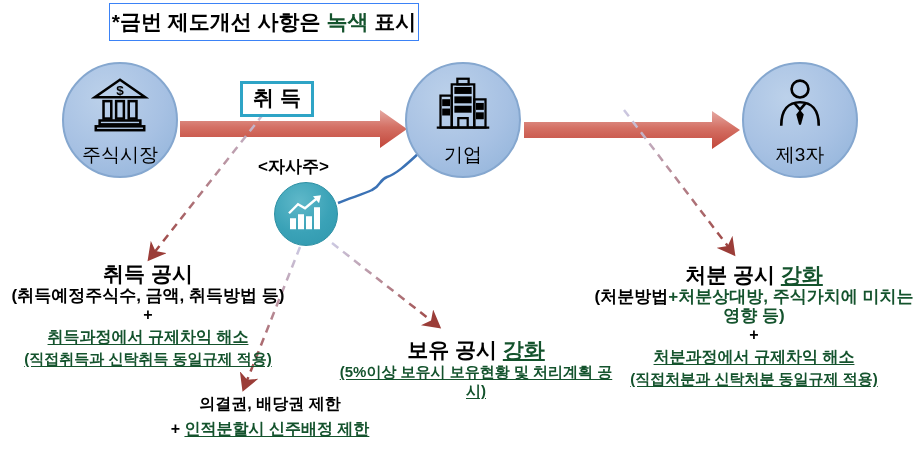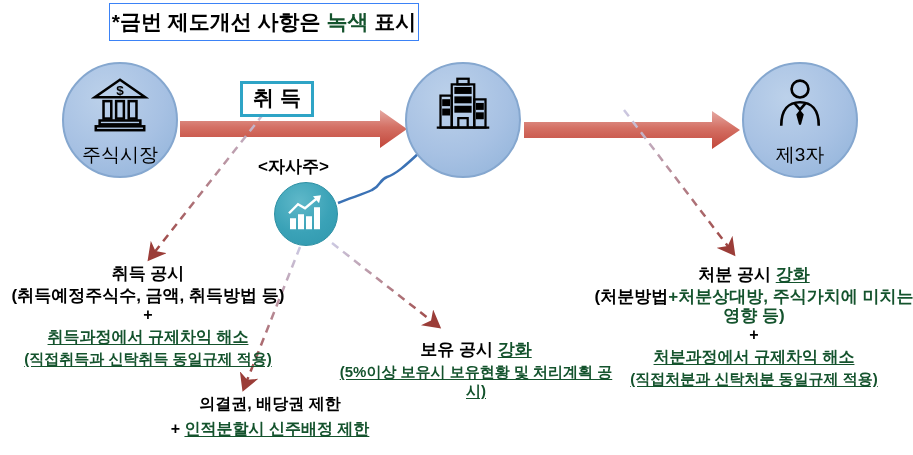--- a/index.html
+++ b/index.html
@@ -42,21 +42,21 @@
   .treasury{
     position:absolute;left:274px;top:182px;width:64px;height:64px;border-radius:50%;
     background:radial-gradient(circle at 40% 30%, #5FB8C9 0%, #3AA2B7 55%, #2F97AD 100%);
     border:1px solid #2C8FA3;box-sizing:border-box;
   }
   .treasury svg{position:absolute;left:50%;top:50%;transform:translate(-50%,-52%);}
   
   .overlay{position:absolute;left:0;top:0;pointer-events:none;}
   
   .note{position:absolute;text-align:center;font-weight:700;}
-  .note .t{font-size:17px;line-height:25px;}
+  .note .t{font-size:21px;line-height:25px;}
   .note .s{font-size:17px;line-height:19px;}
   .note .p{font-size:16px;line-height:19px;}
   .note .gt{font-size:16px;line-height:25px;}
   .note .gs{font-size:15px;line-height:19px;}
   .note-acq{left:2px;top:261px;width:292px;}
   .note-rights{left:115px;top:391px;width:310px;font-size:16px;line-height:25px;}
   .note-hold{left:330px;top:337px;width:292px;}
   .note-disp{left:594px;top:262px;width:320px;}
 </style>
 </head>
@@ -133,20 +133,21 @@
         <rect x="24" y="24" width="16" height="5" fill="#000"></rect>
         <rect x="24" y="34" width="16" height="5" fill="#000"></rect>
         <rect x="11" y="27" width="6" height="5" fill="#000"></rect>
         <rect x="11" y="37" width="6" height="5" fill="#000"></rect>
         <rect x="47" y="31" width="6" height="5" fill="#000"></rect>
         <rect x="47" y="41" width="6" height="5" fill="#000"></rect>
         <path d="M27 56 V46 H37 V56"></path>
         <path d="M4 56 H60"></path>
       </svg>
     </span>
+    <span class="nlabel">기업</span>
   </div>
 
   <div class="node" style="left:742px;top:62px;">
     <span class="nicon">
       <svg width="60" height="62" viewBox="0 0 64 64" fill="none" stroke="#000" stroke-width="2.8">
         <circle cx="32" cy="15" r="9"></circle>
         <path d="M12 54 C12 37, 20 29, 32 29 C44 29, 52 37, 52 54"></path>
         <path d="M26 30 L32 37 L38 30"></path>
         <path d="M32 37 L28 42 L31 53 L33 53 L36 42 Z" fill="#000" stroke="none"></path>
       </svg>

